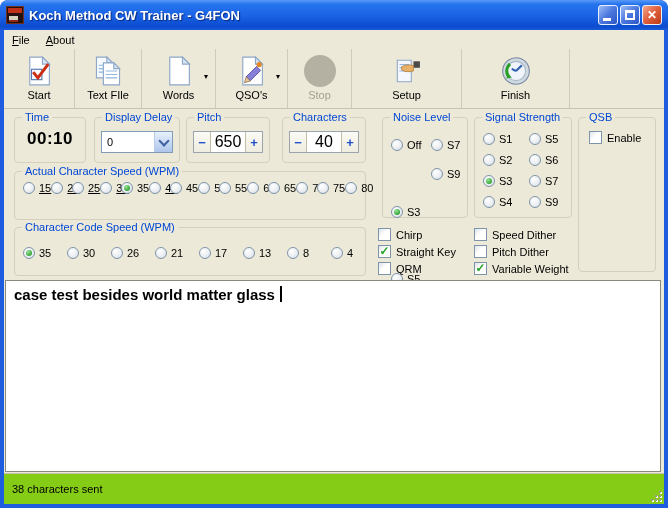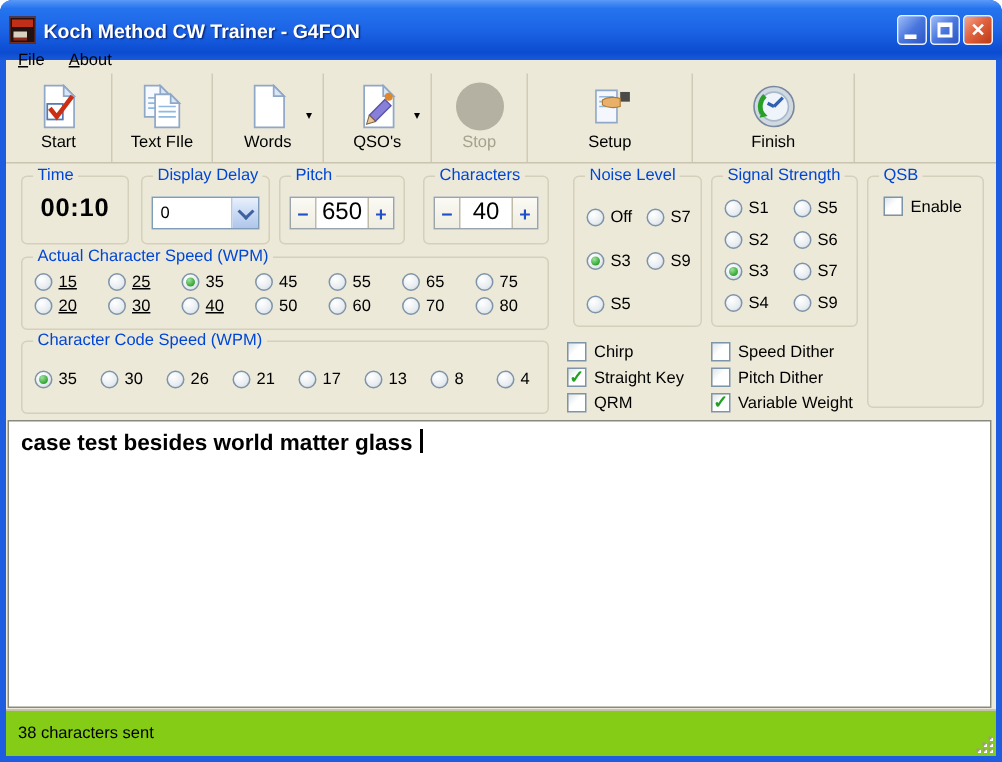--- a/index.html
+++ b/index.html
@@ -5,21 +5,21 @@
   html,body{margin:0;padding:0;background:#fff;}
   .window{
     position:relative;width:668px;height:508px;
     font-family:"Liberation Sans",sans-serif;font-size:11px;color:#000;
     background:#1E5CE0;border-radius:8px 8px 0 0;overflow:hidden;
   }
   .client{position:absolute;left:4px;top:30px;right:4px;bottom:4px;background:#ECE9D8;}
 
   
   .titlebar{
-    position:absolute;top:0;left:0;width:100%;height:40px;box-sizing:border-box;
+    position:absolute;top:0;left:0;width:100%;height:30px;box-sizing:border-box;
     display:flex;align-items:center;padding:0 6px;border-radius:8px 8px 0 0;
     background:linear-gradient(180deg,#5A9AF8 0%,#2574EE 14%,#1C64E6 50%,#0B4BD0 88%,#1A5AD8 100%);
   }
   .app-icon{width:16px;height:16px;margin-right:5px;background:#241212;border:1px solid #703020;position:relative;flex:none;}
   .app-icon::before{content:"";position:absolute;left:1px;top:1px;right:1px;height:5px;background:#C03018;}
   .app-icon::after{content:"";position:absolute;left:2px;bottom:3px;width:9px;height:4px;background:#D8D0C0;box-shadow:0 2px 0 #902818;}
   .title-text{color:#fff;font-weight:bold;font-size:13px;text-shadow:1px 1px 1px #08287A;flex:1;white-space:nowrap;overflow:hidden;}
   .win-btn{width:20px;height:20px;border-radius:3px;border:1px solid #E8F0FC;margin-left:2px;position:relative;flex:none;box-sizing:border-box;}
   .win-btn.min,.win-btn.max{background:linear-gradient(135deg,#9DBCF8 0%,#4A77DE 50%,#2C56C4 100%);}
   .win-btn.close{background:linear-gradient(135deg,#F4A88E 0%,#E26340 45%,#BC3A14 100%);}
@@ -74,28 +74,28 @@
   .radio.on::after{content:"";position:absolute;left:2px;top:2px;width:6px;height:6px;border-radius:50%;
     background:radial-gradient(circle at 35% 30%,#9CE29C,#2DA12D 75%);}
   .check-row{display:flex;align-items:center;gap:5px;cursor:default;}
   .checkbox{width:13px;height:13px;border:1px solid #7E94A8;box-sizing:border-box;position:relative;flex:none;
     background:linear-gradient(135deg,#DDE4EA,#FFFFFF 45%);display:flex;align-items:center;justify-content:center;}
   .checkbox .mark{display:none;color:#21A121;font-weight:bold;font-size:12px;line-height:1;margin-top:-1px;}
   .checkbox.on .mark{display:block;}
   .rlabel.ul{text-decoration:underline;}
 
   .ncol{position:absolute;top:12px;display:flex;flex-direction:column;}
-  .ncol1{left:8px;}.ncol2{left:48px;}
+  .ncol1{left:8px;gap:38px;}.ncol2{left:48px;}
   .ncol .radio-row{height:29px;}
   .scol{position:absolute;top:10px;display:flex;flex-direction:column;}
   .scol1{left:8px;}.scol2{left:54px;}
   .scol .radio-row{height:21px;}
   .qsb-row{margin:13px 0 0 10px;}
   .as-grid{position:absolute;left:8px;top:8px;display:grid;grid-template-columns:repeat(7,49px);}
-  .as-col{display:flex;flex-direction:column;}
+  .as-col{display:flex;flex-direction:row;}
   .as-col .radio-row{height:16px;}
   .es-grid{position:absolute;left:8px;top:19px;display:grid;grid-template-columns:repeat(8,44px);}
   .mods-col{position:absolute;display:flex;flex-direction:column;}
   .mods-1{left:378px;top:226px;}
   .mods-2{left:474px;top:226px;}
   .mods-col .check-row{height:17px;}
 
   
   .output{position:absolute;left:5px;top:280px;width:656px;height:192px;background:#fff;border:1px solid #898A7E;
     box-sizing:border-box;padding:5px 8px;font-size:15px;font-weight:bold;cursor:text;}

